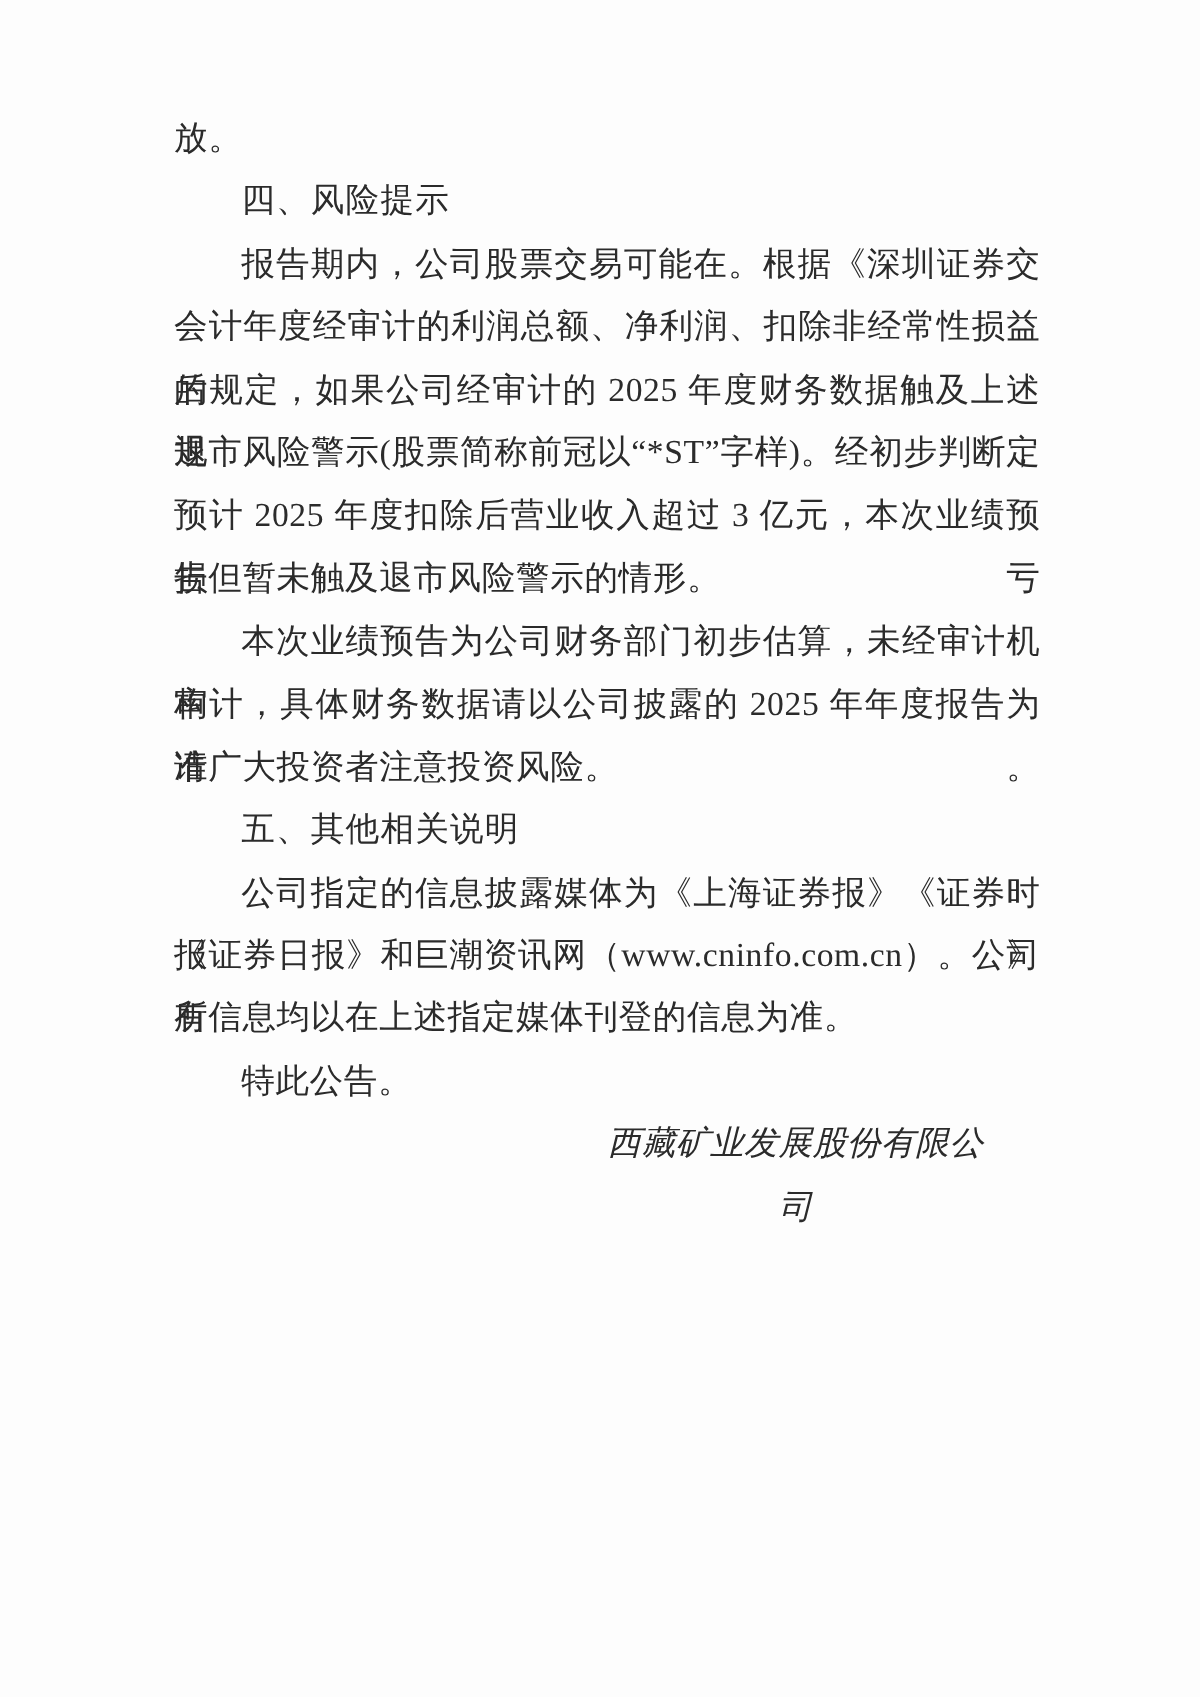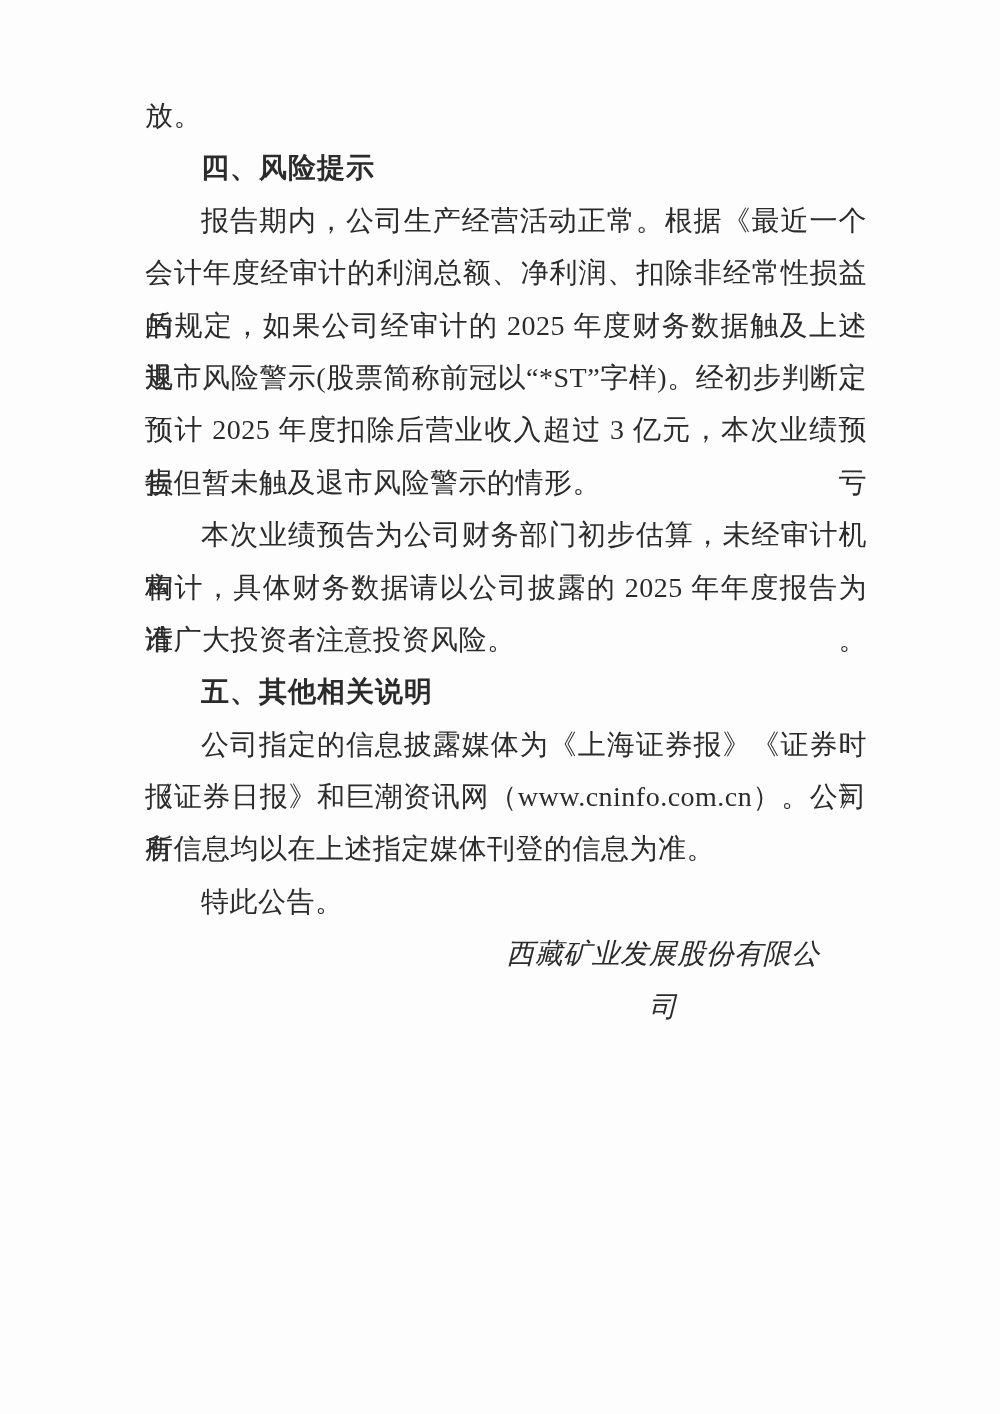--- a/index.html
+++ b/index.html
@@ -34,21 +34,21 @@
     letter-spacing: 0.5px;
   }
   .line.just {
     text-align: justify;
     text-align-last: justify;
   }
   .line.first {
     text-indent: 56px;
   }
   .line.heading {
-    font-weight: 700;
+    font-weight: 400;
     text-indent: 56px;
     letter-spacing: 1px;
   }
   .line.plain {
     text-align: left;
   }
   .signature .line {
     width: 336px;
     margin-left: 350px;
     text-align: center;
@@ -60,21 +60,21 @@
   }
 </style>
 </head>
 <body>
 
 <div class="page" style="--text-color: #2b2b2b; --page-bg: #fdfdfd;">
   <div class="content">
     <div>
         <div class="line plain">放。</div>
         <div class="line heading">四、风险提示</div>
-        <div class="line first just">报告期内，公司生产经营活动正常。根据《最近一个</div>
+        <div class="line first just">报告期内，公司股票交易可能在。根据《深圳证券交</div>
         <div class="line just">会计年度经审计的利润总额、净利润、扣除非经常性损益后</div>
         <div class="line just">的规定，如果公司经审计的 2025 年度财务数据触及上述规定</div>
         <div class="line just">退市风险警示(股票简称前冠以“*ST”字样)。经初步判断，</div>
         <div class="line just">预计 2025 年度扣除后营业收入超过 3 亿元，本次业绩预告亏</div>
         <div class="line plain">损但暂未触及退市风险警示的情形。</div>
         <div class="line first just">本次业绩预告为公司财务部门初步估算，未经审计机构</div>
         <div class="line just">审计，具体财务数据请以公司披露的 2025 年年度报告为准。</div>
         <div class="line plain">请广大投资者注意投资风险。</div>
         <div class="line heading">五、其他相关说明</div>
         <div class="line first just">公司指定的信息披露媒体为《上海证券报》《证券时报》</div>

